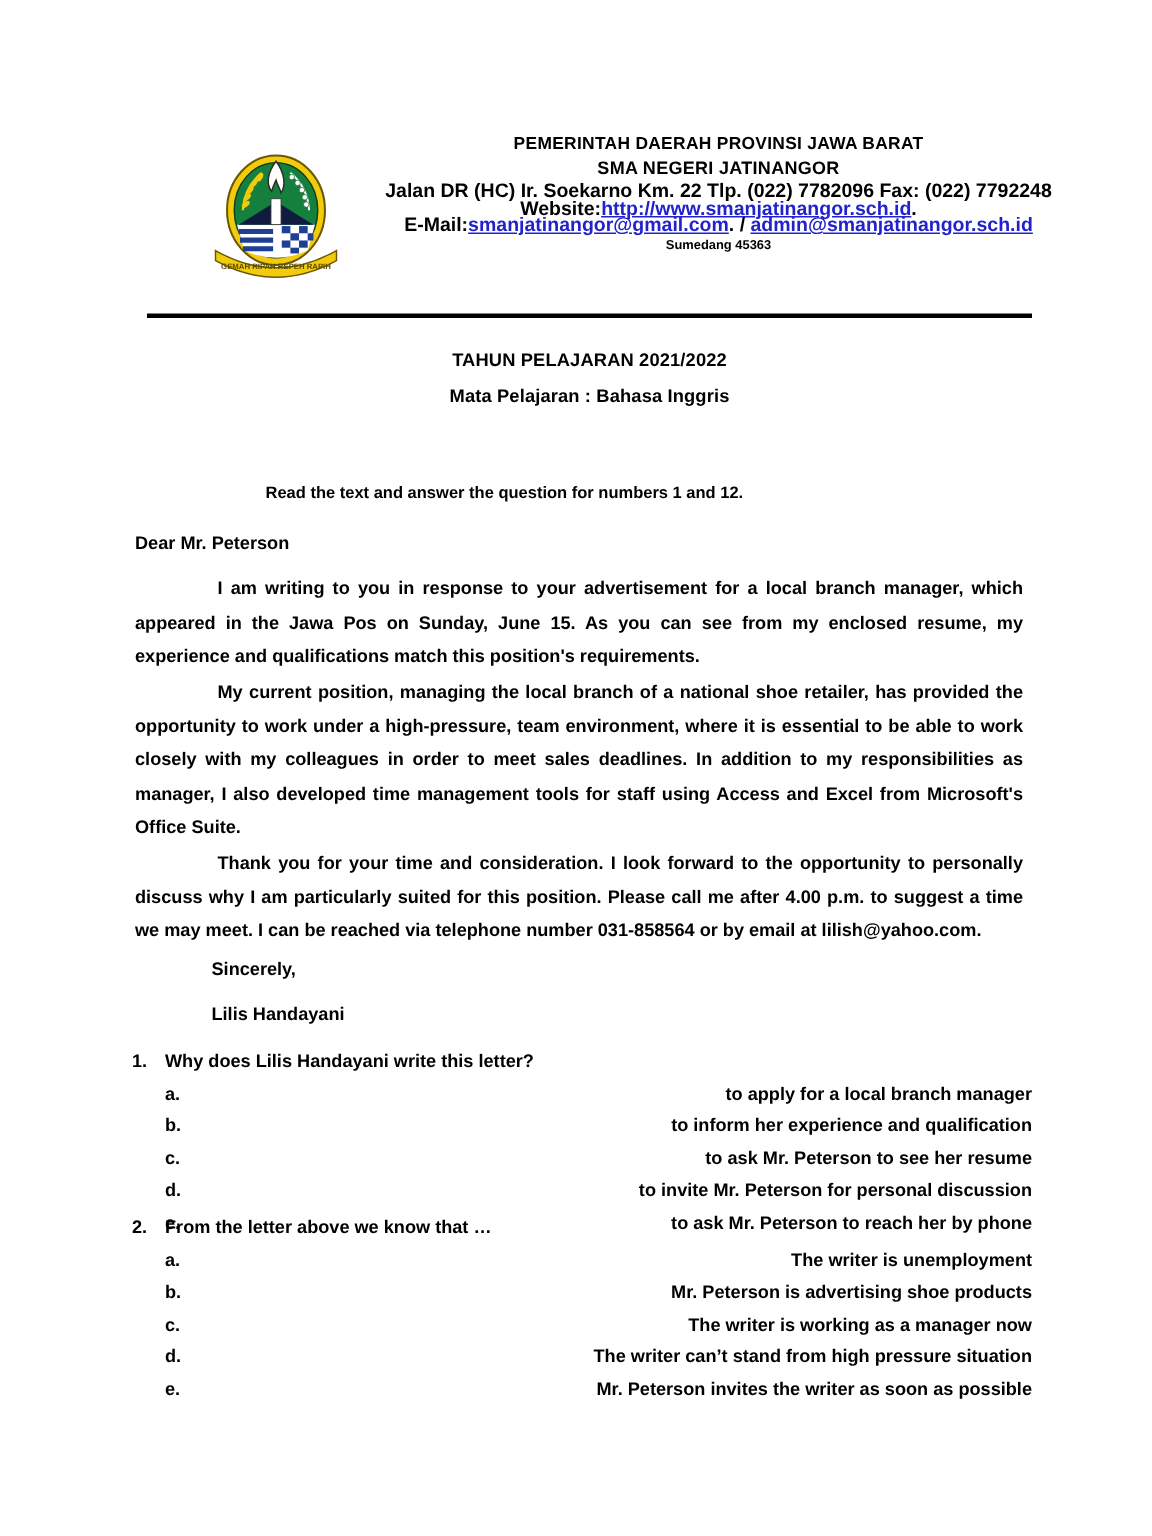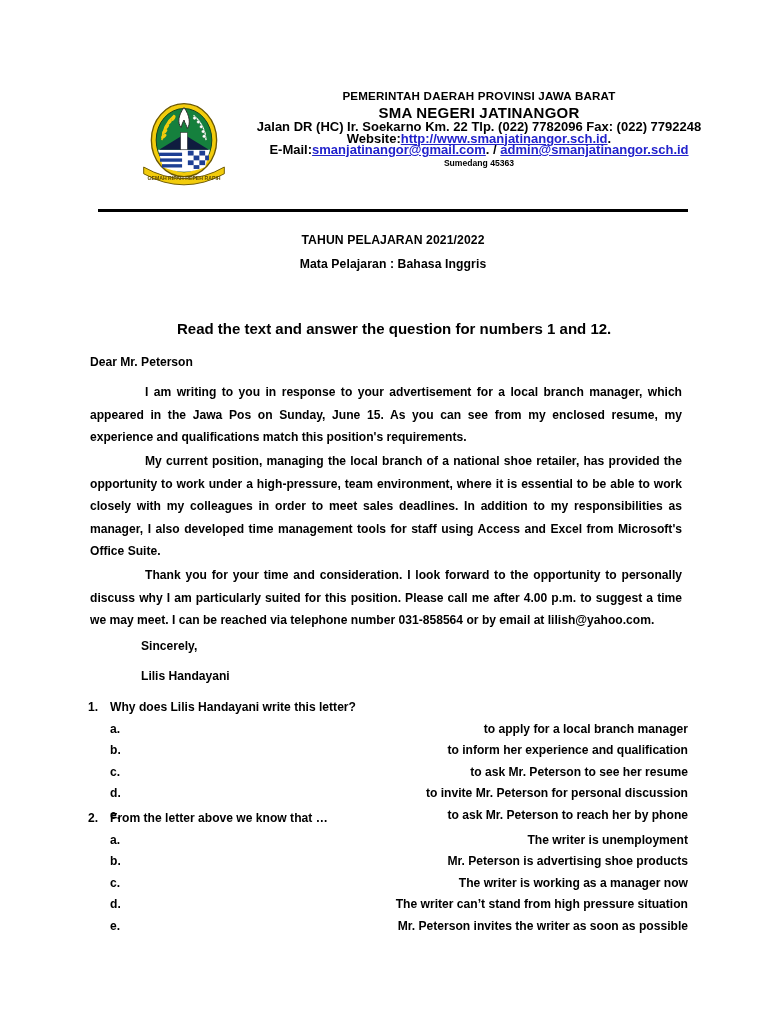--- a/index.html
+++ b/index.html
@@ -46,21 +46,21 @@
     top: 0px;
     width: 494px;
     text-align: center;
   }
   .lh-l1, .lh-l2, .lh-l3 {
     font-weight: bold;
     letter-spacing: 0.2px;
   }
   .lh-l1 { font-size: 11.6px; line-height: 16px; }
   .lh-l2 { font-size: 11.6px; line-height: 16px; }
-  .lh-l3 { font-size: 15px; line-height: 17px; }
+  .lh-l3 { font-size: 12px; line-height: 17px; }
   .lh-small {
     font-size: 13px;
     font-weight: bold;
     line-height: 11.5px;
   }
   .lh-link {
     color: #2222cc;
     text-decoration: underline;
   }
   .lh-sumedang {
@@ -92,21 +92,21 @@
     font-weight: bold;
     line-height: 24px;
     letter-spacing: 0.1px;
   }
 
   
   .instruction {
     position: absolute;
     left: 136px;
     top: 320px;
-    font-size: 15px;
+    font-size: 11px;
     font-weight: bold;
     line-height: 18px;
     padding-left: 41px;
   }
 
   
   .salutation {
     position: absolute;
     left: 90px;
     top: 353px;

